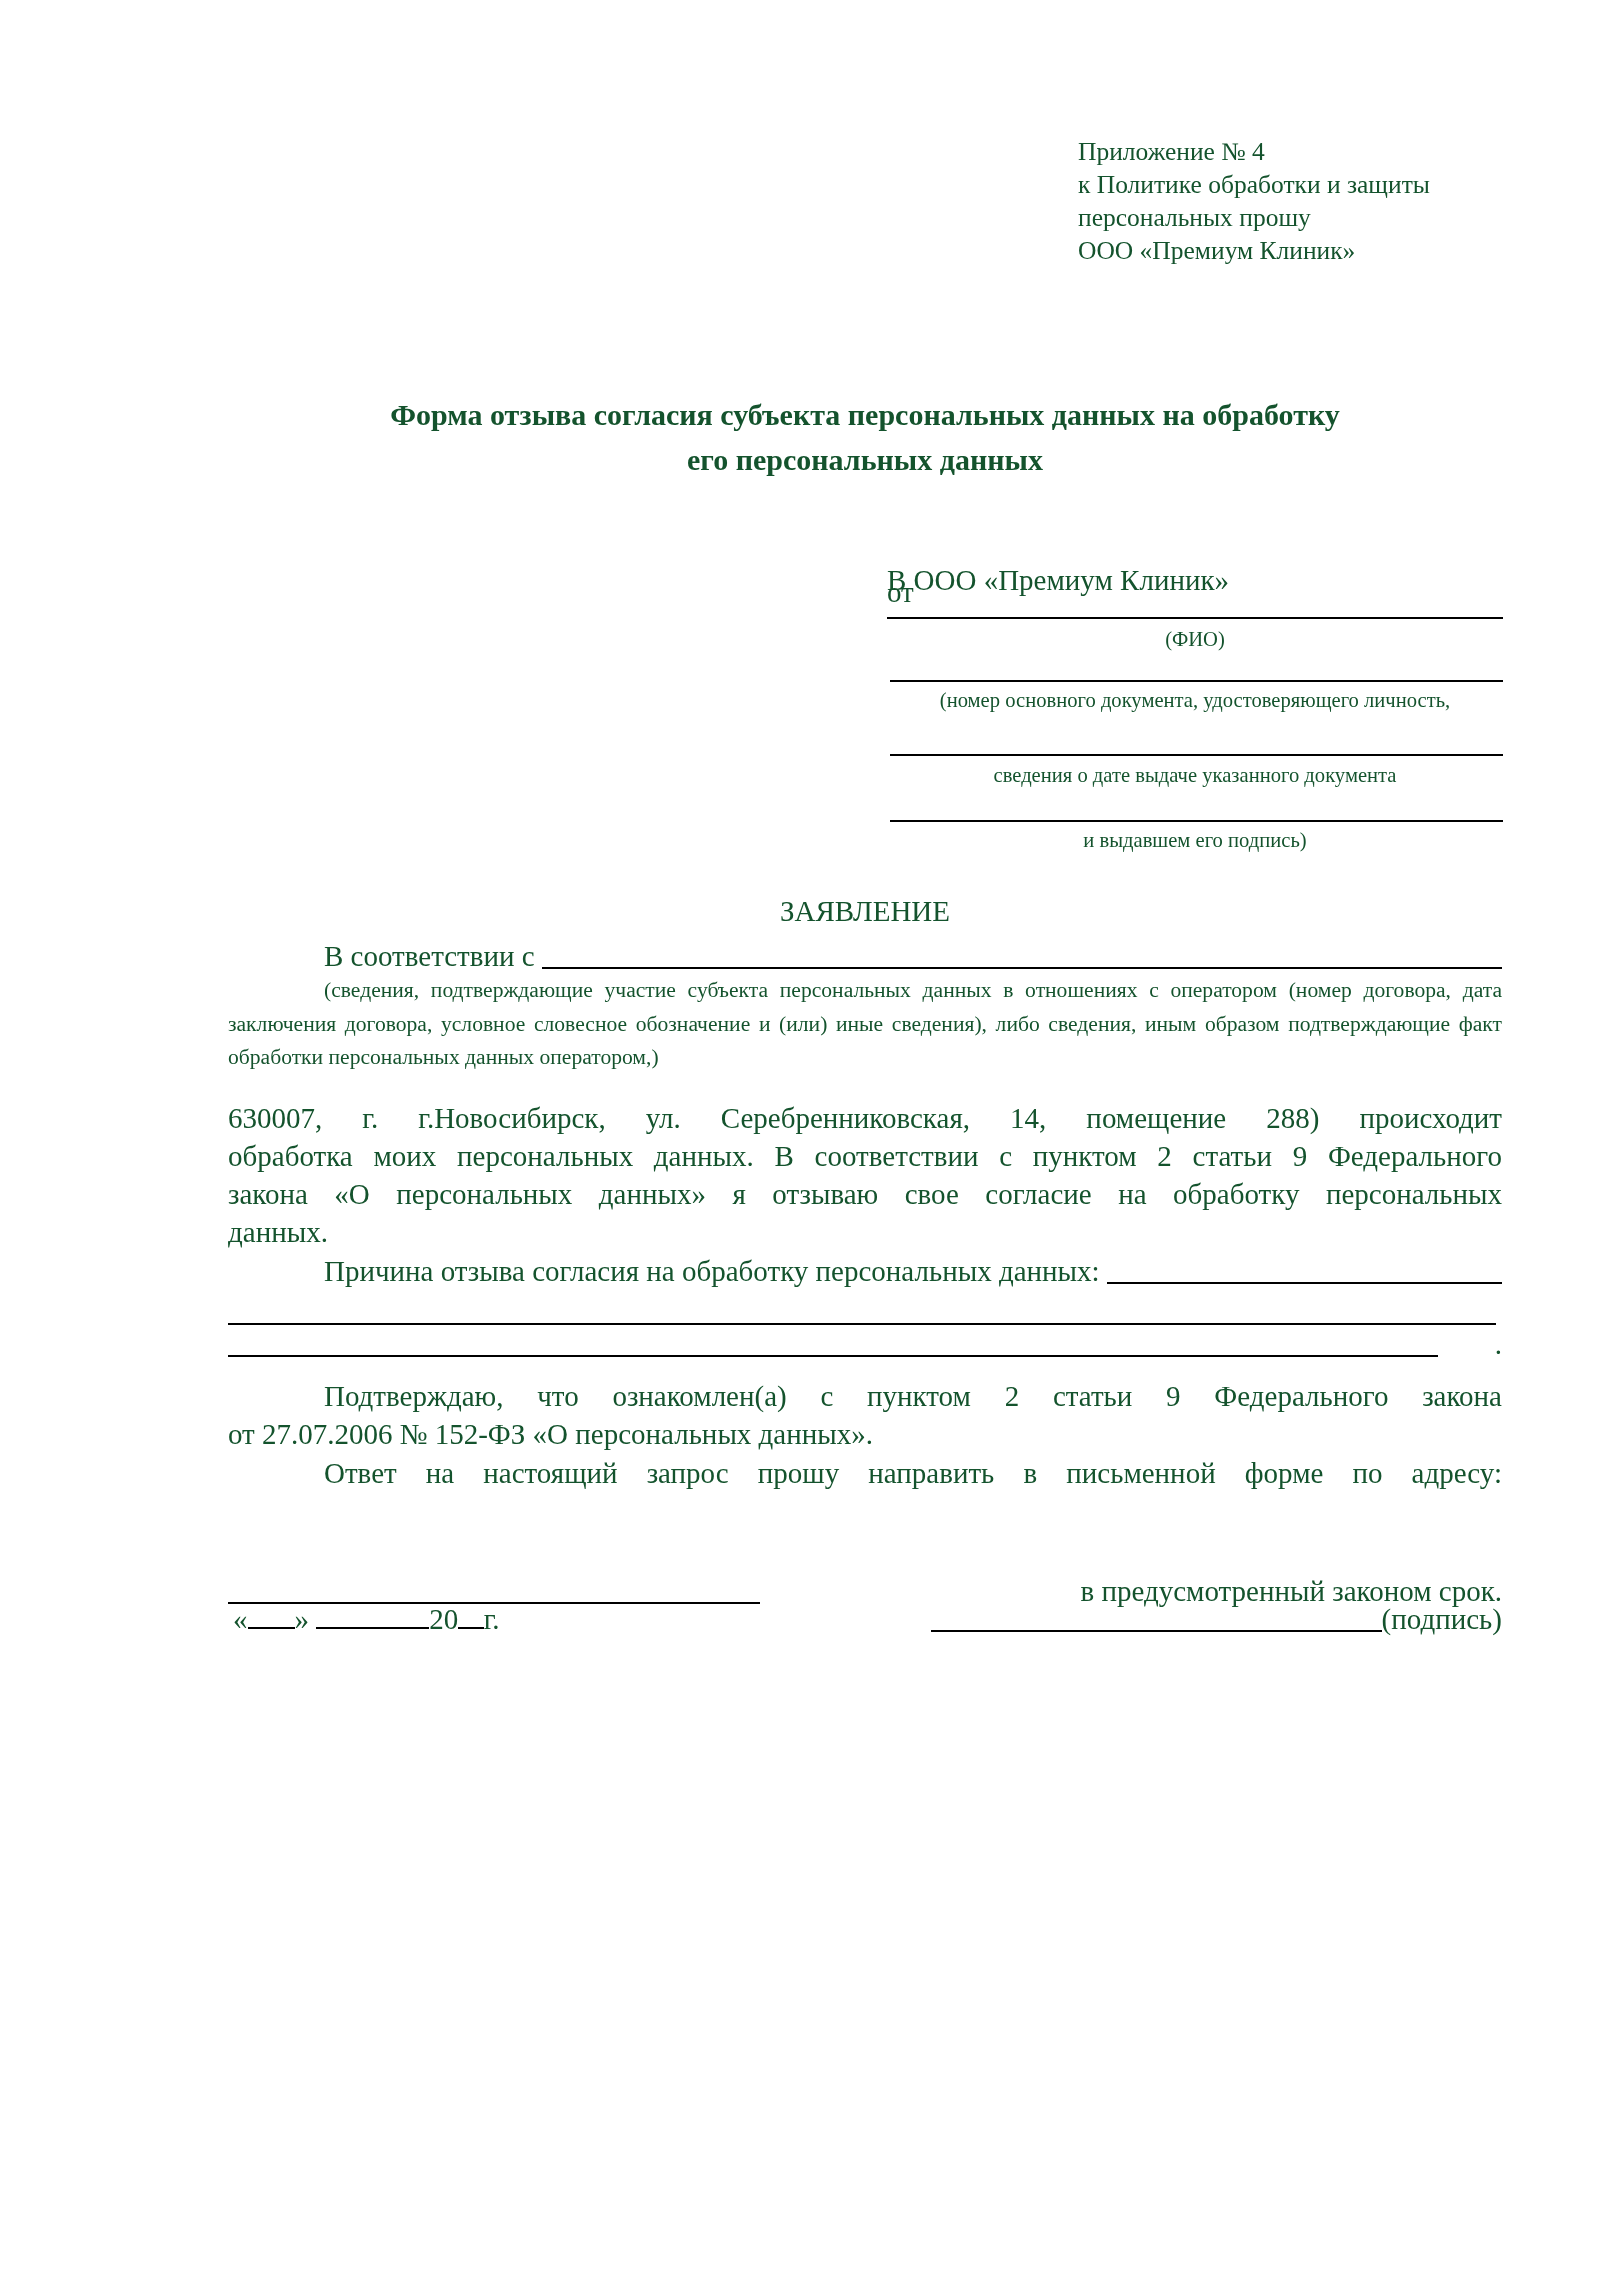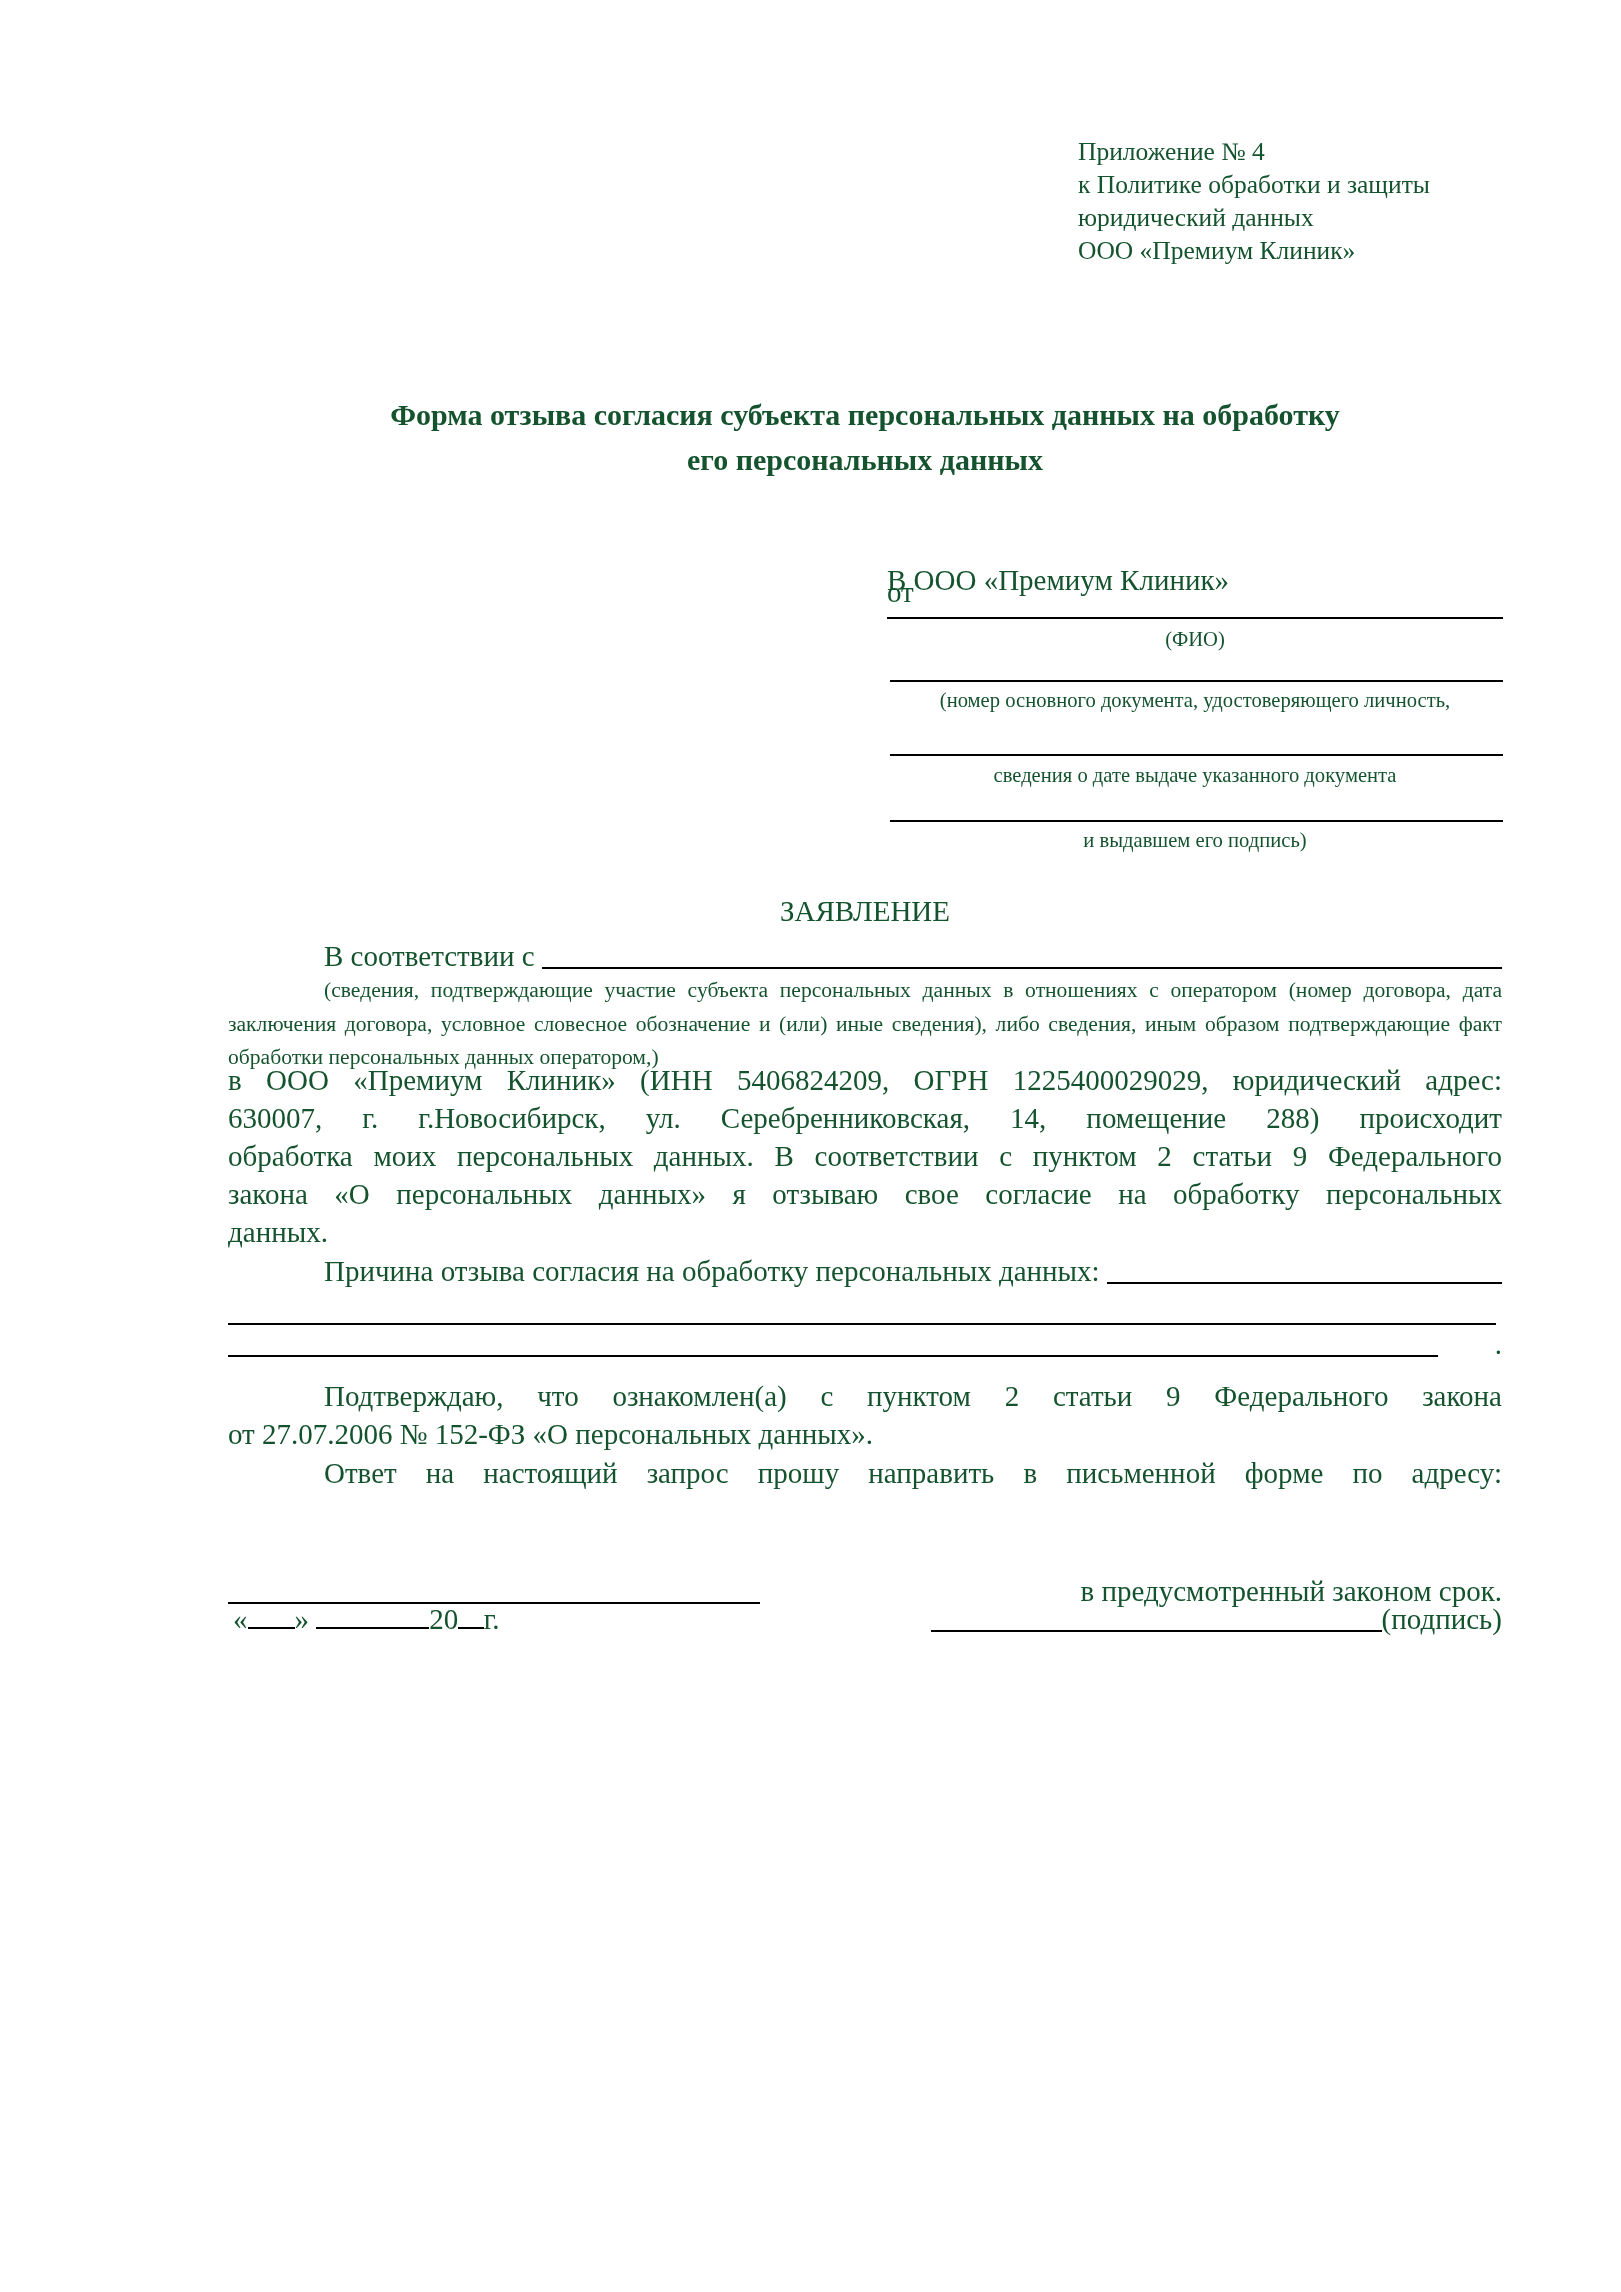--- a/index.html
+++ b/index.html
@@ -27,21 +27,21 @@
   .nowrap  { white-space:nowrap; }
 </style>
 </head>
 <body>
 
 <div class="page">
 
   <div class="abs fs-head" style="left:1078px; top:135px; width:431px;">
     <div>Приложение № 4</div>
     <div>к Политике обработки и защиты</div>
-    <div>юридический данных</div>
+    <div>персональных прошу</div>
     <div>ООО «Премиум Клиник»</div>
   </div>
 
   <div class="abs title" style="left:228px; top:392px; width:1274px;">
     <div>Форма отзыва согласия субъекта персональных данных на обработку</div>
     <div>его персональных данных</div>
   </div>
 
   <div class="abs fs-body" style="left:887px; top:532px; width:616px;margin-top:29px;">В ООО «Премиум Клиник»</div>
   <div class="abs fs-body" style="left:887px; top:573px; width:616px;">от</div>
@@ -62,21 +62,20 @@
 
   <div class="abs row fs-body" style="left:324px; top:937px; width:1178px;">
     <span class="nowrap">В соответствии с</span>
     <span class="fill"></span>
   </div>
 
   <div class="abs fs-note jl" style="left:228px; top:974px; width:1274px; padding-left:96px; box-sizing:border-box;">(сведения, подтверждающие участие субъекта персональных данных в отношениях с оператором (номер договора, дата</div>
   <div class="abs fs-note jl" style="left:228px; top:1008px; width:1274px;">заключения договора, условное словесное обозначение и (или) иные сведения), либо сведения, иным образом подтверждающие факт</div>
   <div class="abs fs-note" style="left:228px; top:1041px; width:1274px;">обработки персональных данных оператором,)</div>
 
-  <div class="abs fs-body jl" style="left:228px; top:1061px; width:1274px;">в ООО «Премиум Клиник» (ИНН 5406824209, ОГРН 1225400029029, юридический адрес:</div>
   <div class="abs fs-body jl" style="left:228px; top:1099px; width:1274px;">630007, г. г.Новосибирск, ул. Серебренниковская, 14, помещение 288) происходит</div>
   <div class="abs fs-body jl" style="left:228px; top:1137px; width:1274px;">обработка моих персональных данных. В соответствии с пунктом 2 статьи 9 Федерального</div>
   <div class="abs fs-body jl" style="left:228px; top:1175px; width:1274px;">закона «О персональных данных» я отзываю свое согласие на обработку персональных</div>
   <div class="abs fs-body" style="left:228px; top:1213px; width:1274px;">данных.</div>
 
   <div class="abs row fs-body" style="left:324px; top:1252px; width:1178px;">
     <span class="nowrap">Причина отзыва согласия на обработку персональных данных:</span>
     <span class="fill"></span>
   </div>
 

